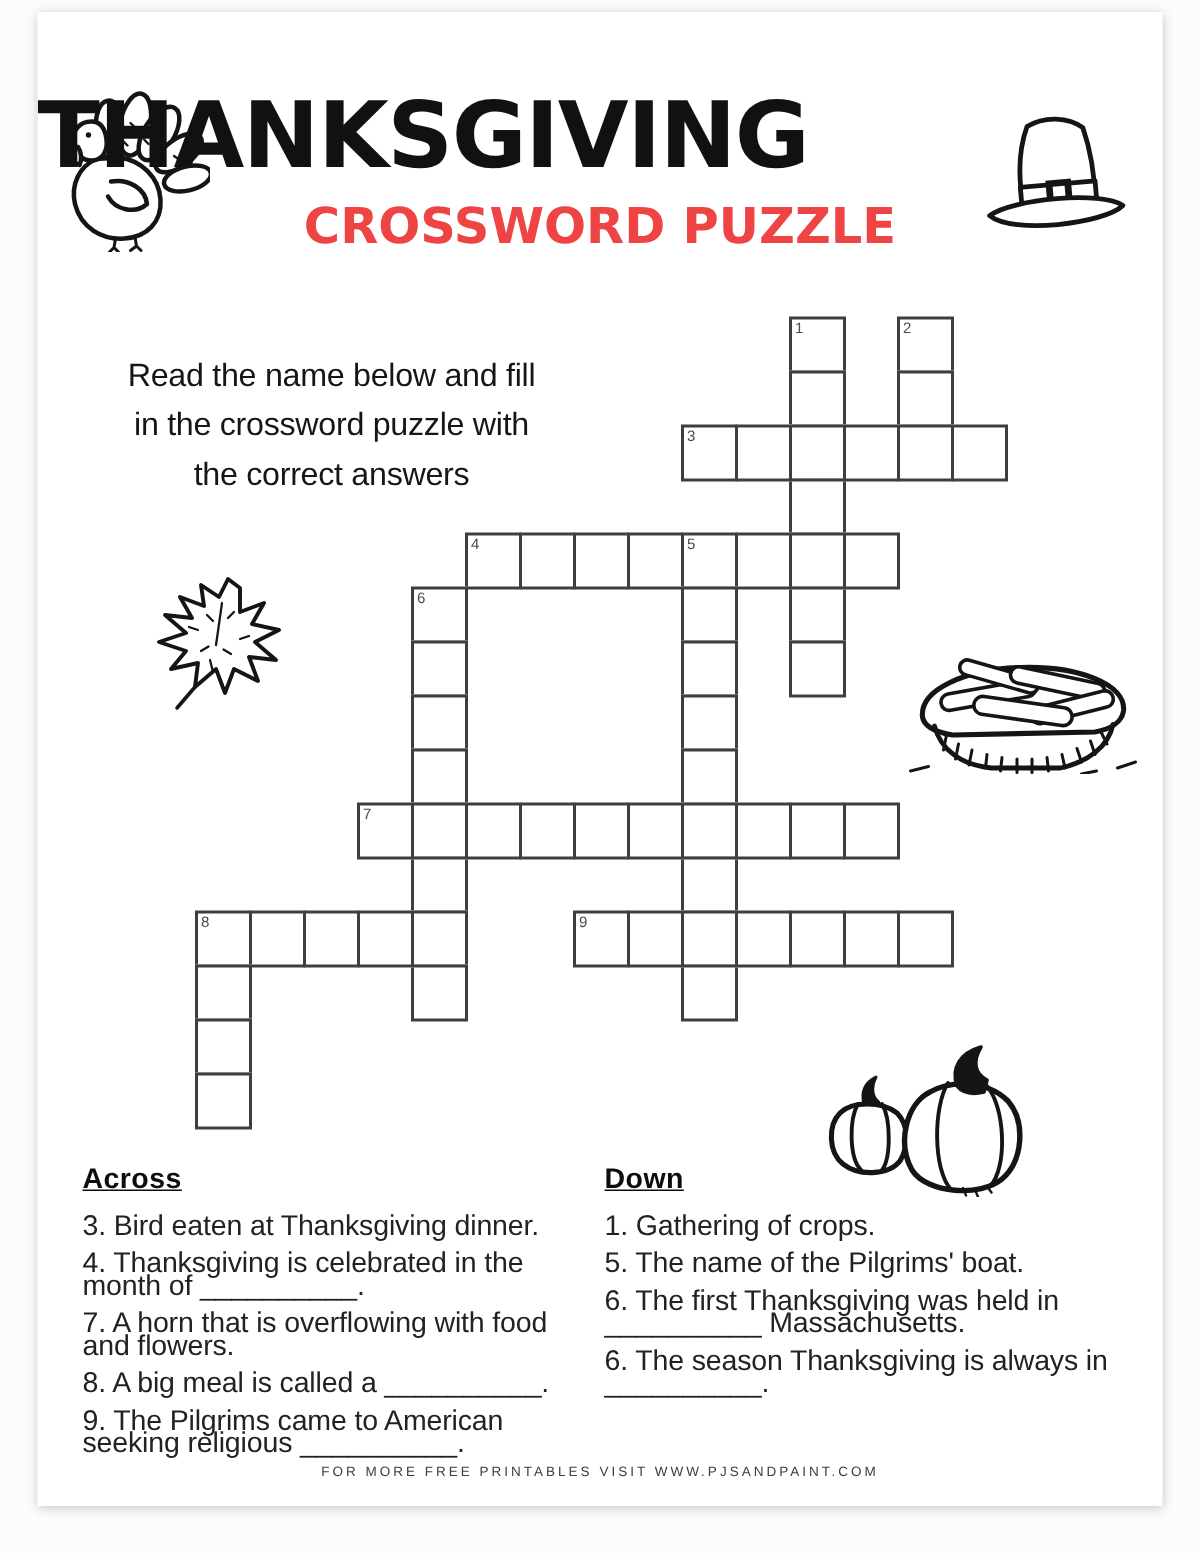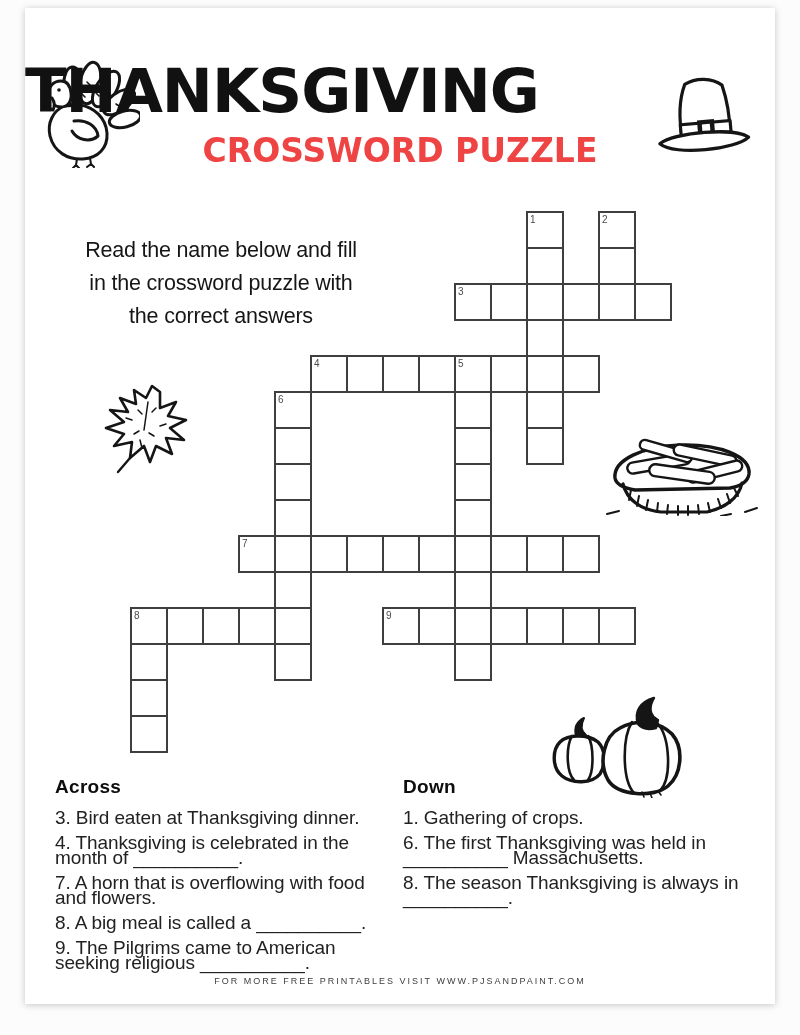--- a/index.html
+++ b/index.html
@@ -43,20 +43,21 @@
     position:absolute;left:2px;top:1px;
     font-size:10px;line-height:11px;color:#4a4a4a;
     font-family:"Liberation Sans",sans-serif;
   }
   .clue-col{position:absolute;top:768px;}
   #across-col{left:30px;width:345px;}
   #down-col{left:378px;width:365px;}
   .clue-heading{
     font-weight:bold;font-size:19px;letter-spacing:.3px;color:#0d0d0d;
     margin:0 0 12px 0;
+    text-decoration:underline;
   }
   .clue{
     font-size:19px;line-height:15px;color:#222;margin-bottom:10px;
     letter-spacing:-0.1px;
   }
   .footer{
     position:absolute;left:0;right:0;top:968px;text-align:center;
     font-size:9px;letter-spacing:2px;color:#3d3d3d;
   }
 </style>
@@ -246,20 +247,21 @@
         <div class="clue">7. A horn that is overflowing with food and flowers.</div>
         <div class="clue">8. A big meal is called a __________.</div>
         <div class="clue">9. The Pilgrims came to American seeking religious __________.</div>
       </div>
   </div>
 
   <div class="clue-col" id="down-col">
     <div class="clue-heading">Down</div>
     <div>
         <div class="clue">1. Gathering of crops.</div>
+        <div class="clue">5. The name of the Pilgrims' boat.</div>
         <div class="clue">6. The first Thanksgiving was held in __________ Massachusetts.</div>
-        <div class="clue">8. The season Thanksgiving is always in __________.</div>
+        <div class="clue">6. The season Thanksgiving is always in __________.</div>
       </div>
   </div>
 
   <div class="footer">FOR MORE FREE PRINTABLES VISIT WWW.PJSANDPAINT.COM</div>
 
 </div>
 
 </body></html>

